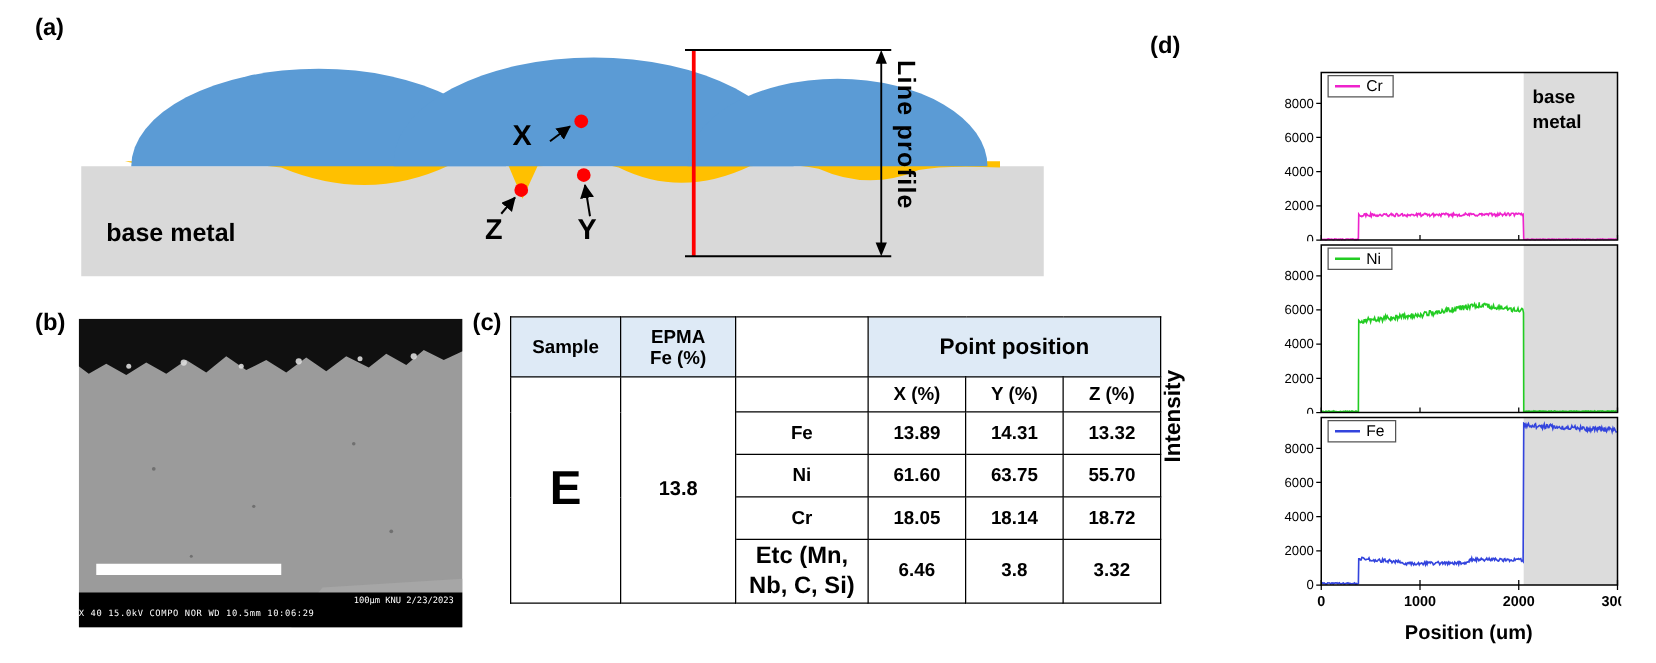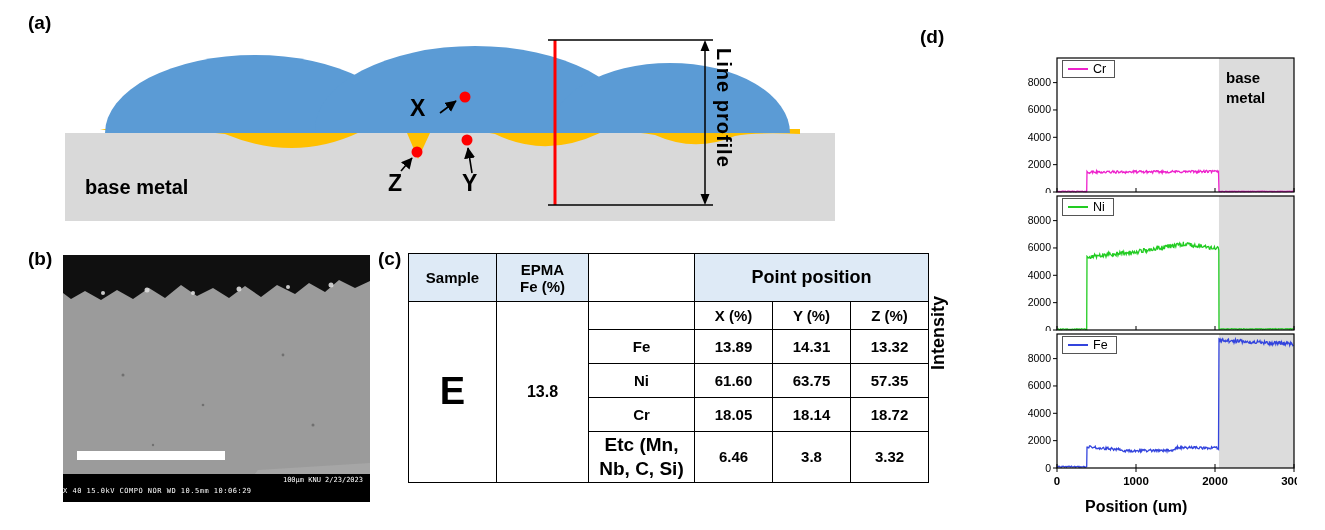--- a/index.html
+++ b/index.html
@@ -24,21 +24,21 @@
   .epma-table td.pp  { background:#DEEAF6; font-size:18px; }
   .epma-table td.sampleE { font-size:38px; }
   .epma-table td.epmaV { font-size:16px;margin-left:24px; }
   .epma-table td.etc { font-size:19px; line-height:1.25; }
   .pre { white-space:pre-line; }
   
   .chart-title { position:absolute; left:1065px; top:10px; width:220px; text-align:center;
                  font-weight:bold; font-size:27px; }
   .ylab { position:absolute; left:928px; top:190px; height:180px; font-weight:bold; font-size:18px;
           writing-mode:vertical-rl; transform:rotate(180deg); }
-  .xlab { position:absolute; left:1085px; top:498px; width:180px; text-align:left;
+  .xlab { position:absolute; left:1085px; top:498px; width:180px; text-align:center;
           font-weight:bold; font-size:16px; }
   .legend { position:absolute; display:flex; align-items:center; gap:5px; background:#fff;
             border:1px solid #555; padding:1px 8px 1px 5px; font-size:12.5px; }
   .legend .lg-line { display:inline-block; width:20px; height:0; border-top:2.5px solid #000; }
   .basemetal-note { position:absolute; left:1226px; top:68px; width:58px; font-weight:bold;
                     font-size:15px; line-height:1.35; text-align:left; }
 </style>
 </head>
 <body>
 
@@ -151,21 +151,21 @@
     <tr style="height:34px">
       <td>Fe</td>
       <td>13.89</td>
       <td>14.31</td>
       <td>13.32</td>
     </tr>
     <tr style="height:34px">
       <td>Ni</td>
       <td>61.60</td>
       <td>63.75</td>
-      <td>57.35</td>
+      <td>55.70</td>
     </tr>
     <tr style="height:34px">
       <td>Cr</td>
       <td>18.05</td>
       <td>18.14</td>
       <td>18.72</td>
     </tr>
     <tr style="height:50px">
       <td class="etc">Etc (Mn, Nb, C, Si)</td>
       <td>6.46</td>

